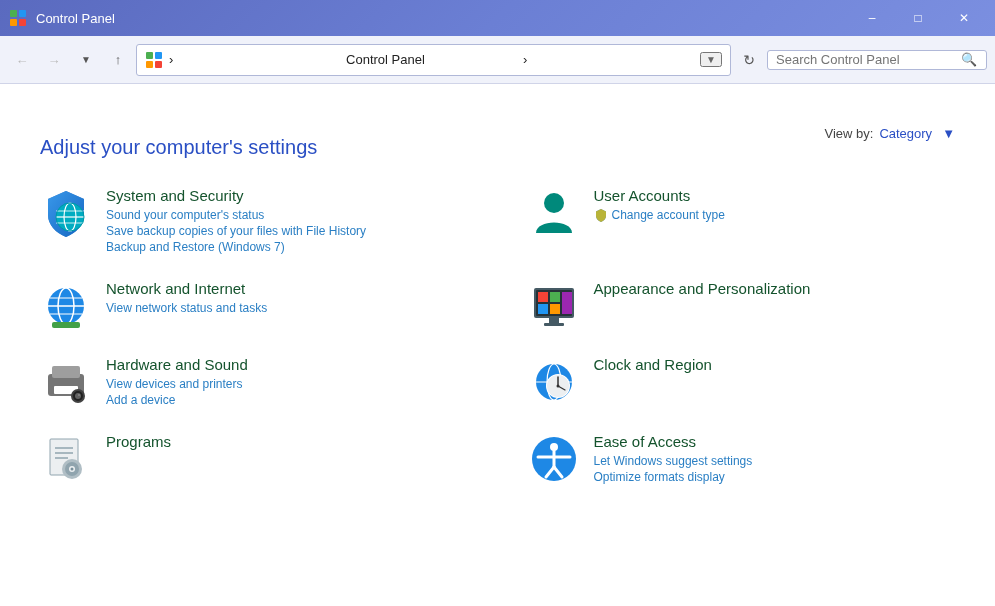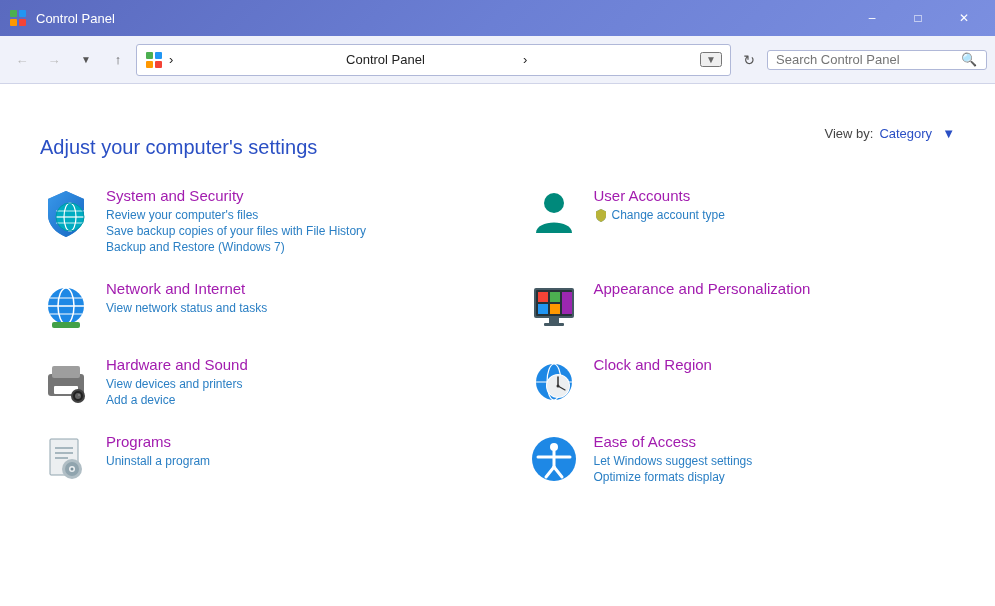--- a/index.html
+++ b/index.html
@@ -122,21 +122,21 @@
     }
     .category-item {
       display: flex; align-items: flex-start; gap: 14px;
     }
     .category-icon {
       width: 52px; height: 52px; flex-shrink: 0;
       display: flex; align-items: center; justify-content: center;
     }
     .category-content { flex: 1; }
     .category-title {
-      font-size: 15px; color: #a21caf; cursor: pointer; font-weight: 400; margin-bottom: 4px;
+      font-size: 15px; color: #14532d; cursor: pointer; font-weight: 400; margin-bottom: 4px;
     }
     .category-link {
       display: block; font-size: 12px; color: #2a7fc4; cursor: pointer; margin-bottom: 2px;
     }
 
     
     svg { display: block; }
   </style>
 </head>
 <body>
@@ -217,21 +217,21 @@
           <defs>
             <linearGradient id="shieldGrad" x1="0" y1="0" x2="1" y2="1">
               <stop offset="0%" stop-color="#42A5F5"></stop>
               <stop offset="100%" stop-color="#1565C0"></stop>
             </linearGradient>
           </defs>
         </svg>
       </div>
       <div class="category-content">
         <div class="category-title">System and Security</div>
-        <a class="category-link">Review your computer's files</a>
+        <a class="category-link">Sound your computer's status</a>
         <a class="category-link">Save backup copies of your files with File History</a>
         <a class="category-link">Backup and Restore (Windows 7)</a>
       </div>
     </div>
 
     <div class="category-item">
       <div class="category-icon">
         <svg width="52" height="52" viewBox="0 0 52 52">
 
           <circle cx="26" cy="16" r="10" fill="#00897B"></circle>
@@ -346,21 +346,20 @@
           <line x1="15" y1="25" x2="28" y2="25" stroke="#90A4AE" stroke-width="1.5"></line>
 
           <circle cx="32" cy="36" r="10" fill="#B0BEC5"></circle>
           <circle cx="32" cy="36" r="7" fill="#90A4AE"></circle>
           <circle cx="32" cy="36" r="3" fill="#ECEFF1"></circle>
           <circle cx="32" cy="36" r="1.5" fill="#78909C"></circle>
         </svg>
       </div>
       <div class="category-content">
         <div class="category-title">Programs</div>
-        <a class="category-link">Uninstall a program</a>
       </div>
     </div>
 
     <div class="category-item">
       <div class="category-icon">
         <svg width="52" height="52" viewBox="0 0 52 52">
           <circle cx="26" cy="26" r="22" fill="#1E88E5"></circle>
 
           <circle cx="26" cy="14" r="4" fill="#fff"></circle>
           <line x1="26" y1="18" x2="26" y2="34" stroke="#fff" stroke-width="3" stroke-linecap="round"></line>

